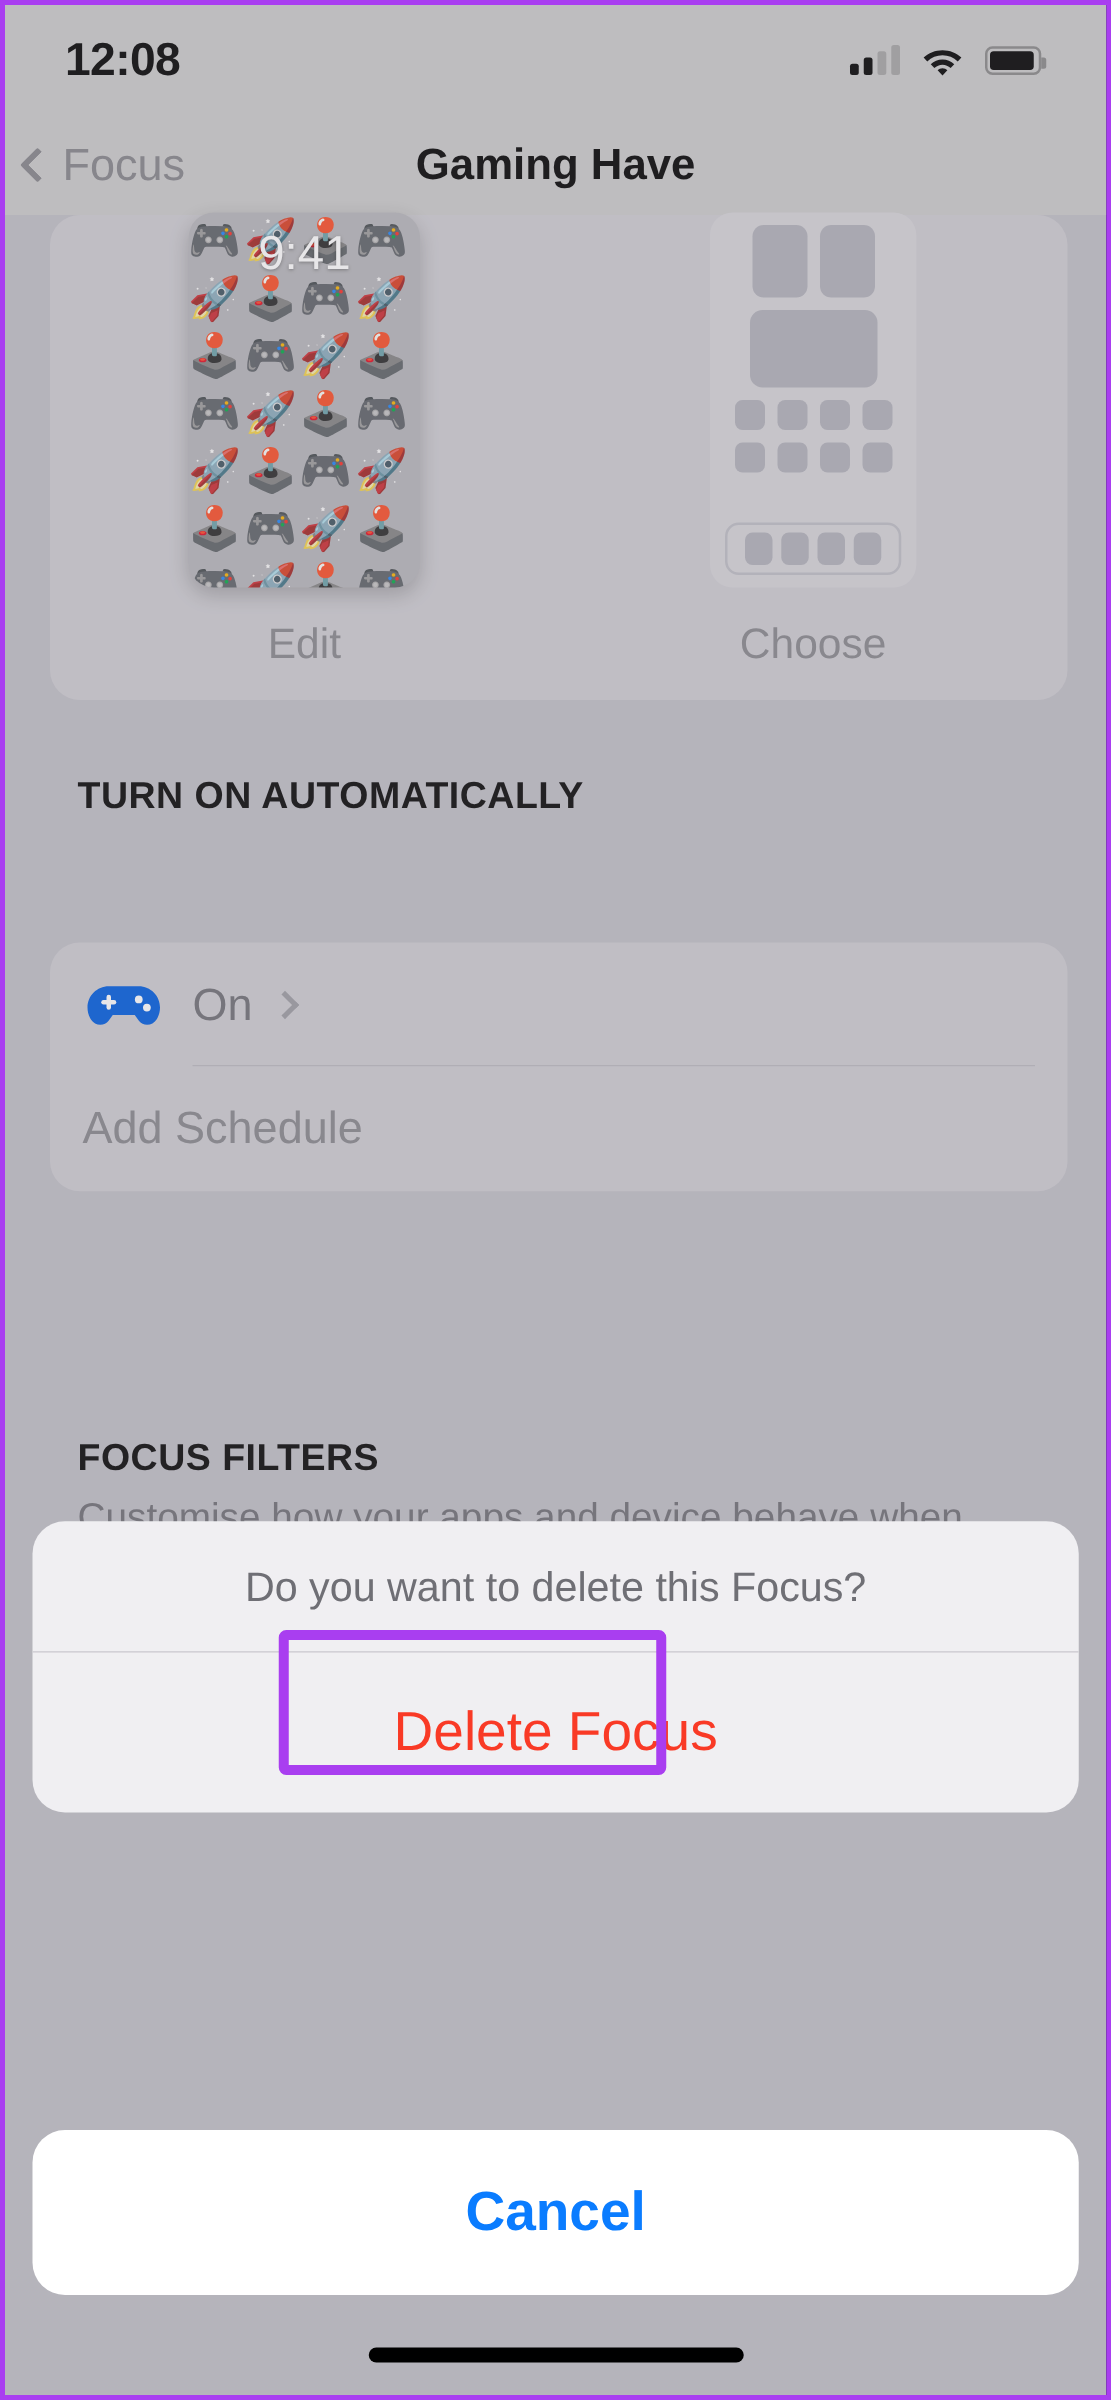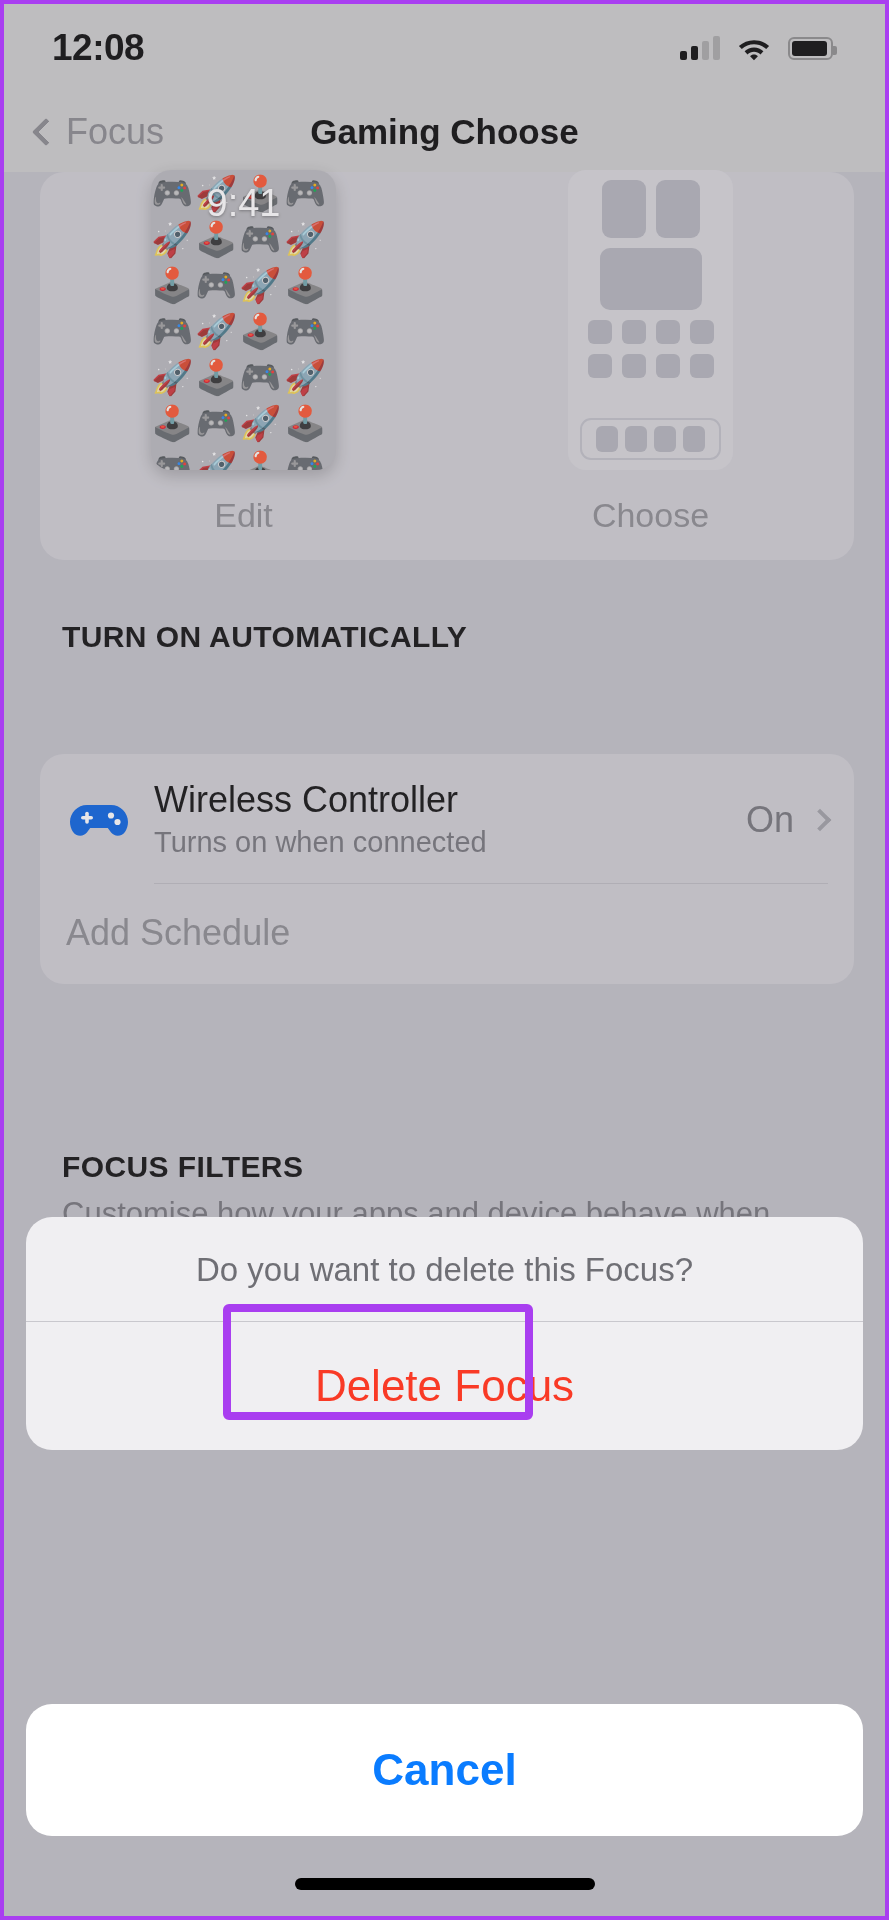--- a/index.html
+++ b/index.html
@@ -45,21 +45,21 @@
   .battery { position:relative; width:45px; height:23px; border:2.5px solid #8e8e8e; border-radius:6px; }
   .battery .fill { position:absolute; top:2px; left:2px; bottom:2px; width:85%; background:#0b0b0b; border-radius:3px; }
   .battery .nub { position:absolute; right:-6px; top:7px; width:4px; height:9px; background:#8e8e8e; border-radius:0 2px 2px 0; }
 
   
   #navbar {
     position:absolute; top:88px; left:0; right:0; height:80px;
     background:#cdcdcd;
     display:flex; align-items:center;
   }
-  #backbtn { display:flex; align-items:center; gap:10px; padding-left:32px; }
+  #backbtn { display:flex; align-items:center; gap:10px; padding-left:16px; }
   .chev-back { width:20px; height:20px; border-left:5px solid #8a8a8f; border-bottom:5px solid #8a8a8f;
                transform:rotate(45deg); border-radius:2px; }
   #backlabel { font-size:36px; color:#8a8a8f; }
   #navtitle { position:absolute; left:0; right:0; text-align:center;
               font-size:35px; font-weight:700; color:#0b0b0b; pointer-events:none; }
 
   
   #content { position:absolute; top:168px; left:0; right:0; bottom:0; }
 
   
@@ -197,21 +197,21 @@
           <span class="nub"></span>
         </span>
       </div>
     </div>
 
     <div id="navbar">
       <div id="backbtn">
         <span class="chev-back"></span>
         <span id="backlabel">Focus</span>
       </div>
-      <div id="navtitle">Gaming Choose</div>
+      <div id="navtitle">Gaming Have</div>
     </div>
 
     <div id="content">
 
       <div id="previews">
         <div class="preview-col">
           <div class="lockscreen">
             <div class="ls-emoji">🎮🚀🕹️🎮🚀🕹️🎮🚀🕹️🎮🚀🕹️🎮🚀🕹️🎮🚀🕹️🎮🚀🕹️🎮🚀🕹️🎮🚀🕹️🎮🚀🕹️🎮🚀🕹️🎮🚀🕹️</div>
             <div class="ls-time">9:41</div>
           </div>
@@ -255,24 +255,20 @@
         <div class="row">
           <span class="gamepad-icon">
             <svg viewBox="0 0 66 48">
               <path d="M21 9h24c9.4 0 17 7.6 17 17 0 3.5-1 6.9-2.9 9.8-1.6 2.5-4.4 4-7.4 4-2.6 0-5-1.2-6.6-3.2L41.8 32H24.2l-3.3 4.6C19.3 38.6 16.9 39.8 14.3 39.8c-3 0-5.8-1.5-7.4-4C5 32.9 4 29.5 4 26 4 16.6 11.6 9 21 9z" fill="#0a63e0"></path>
               <rect x="15" y="20" width="12" height="3.6" rx="1.8" fill="#fff"></rect>
               <rect x="19.2" y="15.8" width="3.6" height="12" rx="1.8" fill="#fff"></rect>
               <circle cx="45" cy="19.5" r="3.1" fill="#fff"></circle>
               <circle cx="51.5" cy="26" r="3.1" fill="#fff"></circle>
             </svg>
           </span>
-          <span class="row-texts">
-            <span class="row-title" style="display:block">Wireless Controller</span>
-            <span class="row-sub" style="display:block">Turns on when connected</span>
-          </span>
           <span class="row-value">On</span>
           <span class="chev-right"></span>
         </div>
         <div class="divider"></div>
         <div class="row-plain">Add Schedule</div>
       </div>
 
       <div id="filters-block">
         <div class="sec-header">FOCUS FILTERS</div>
         <div class="sec-desc">Customise how your apps and device behave when this Focus is on.</div>

